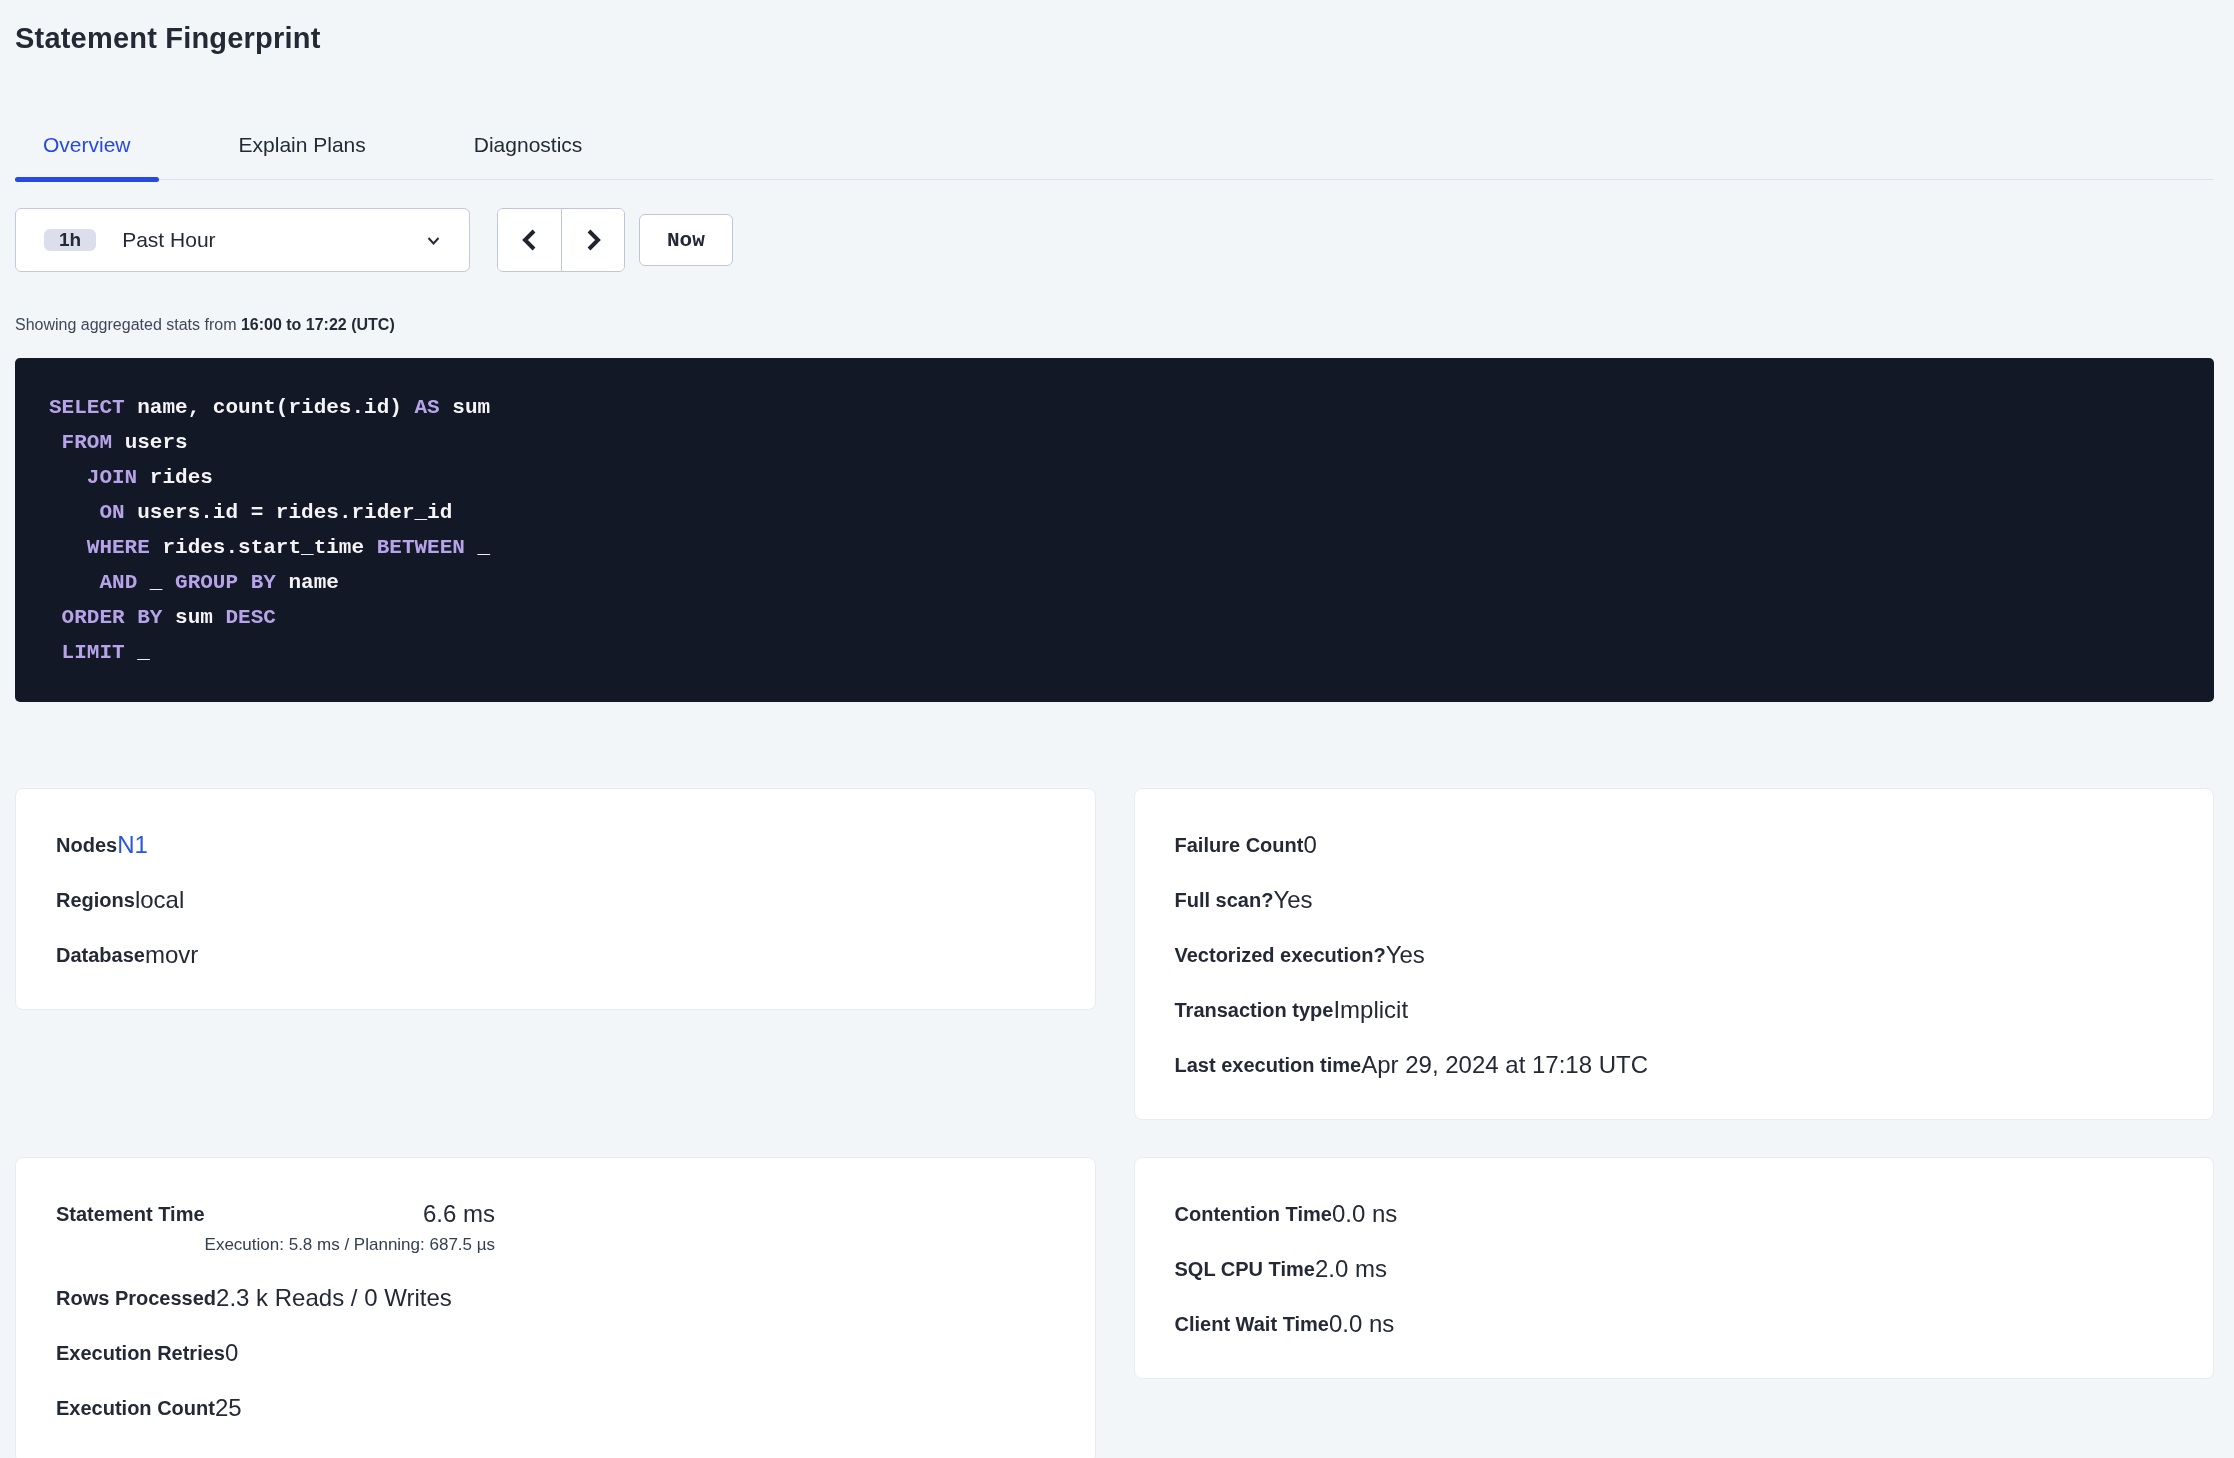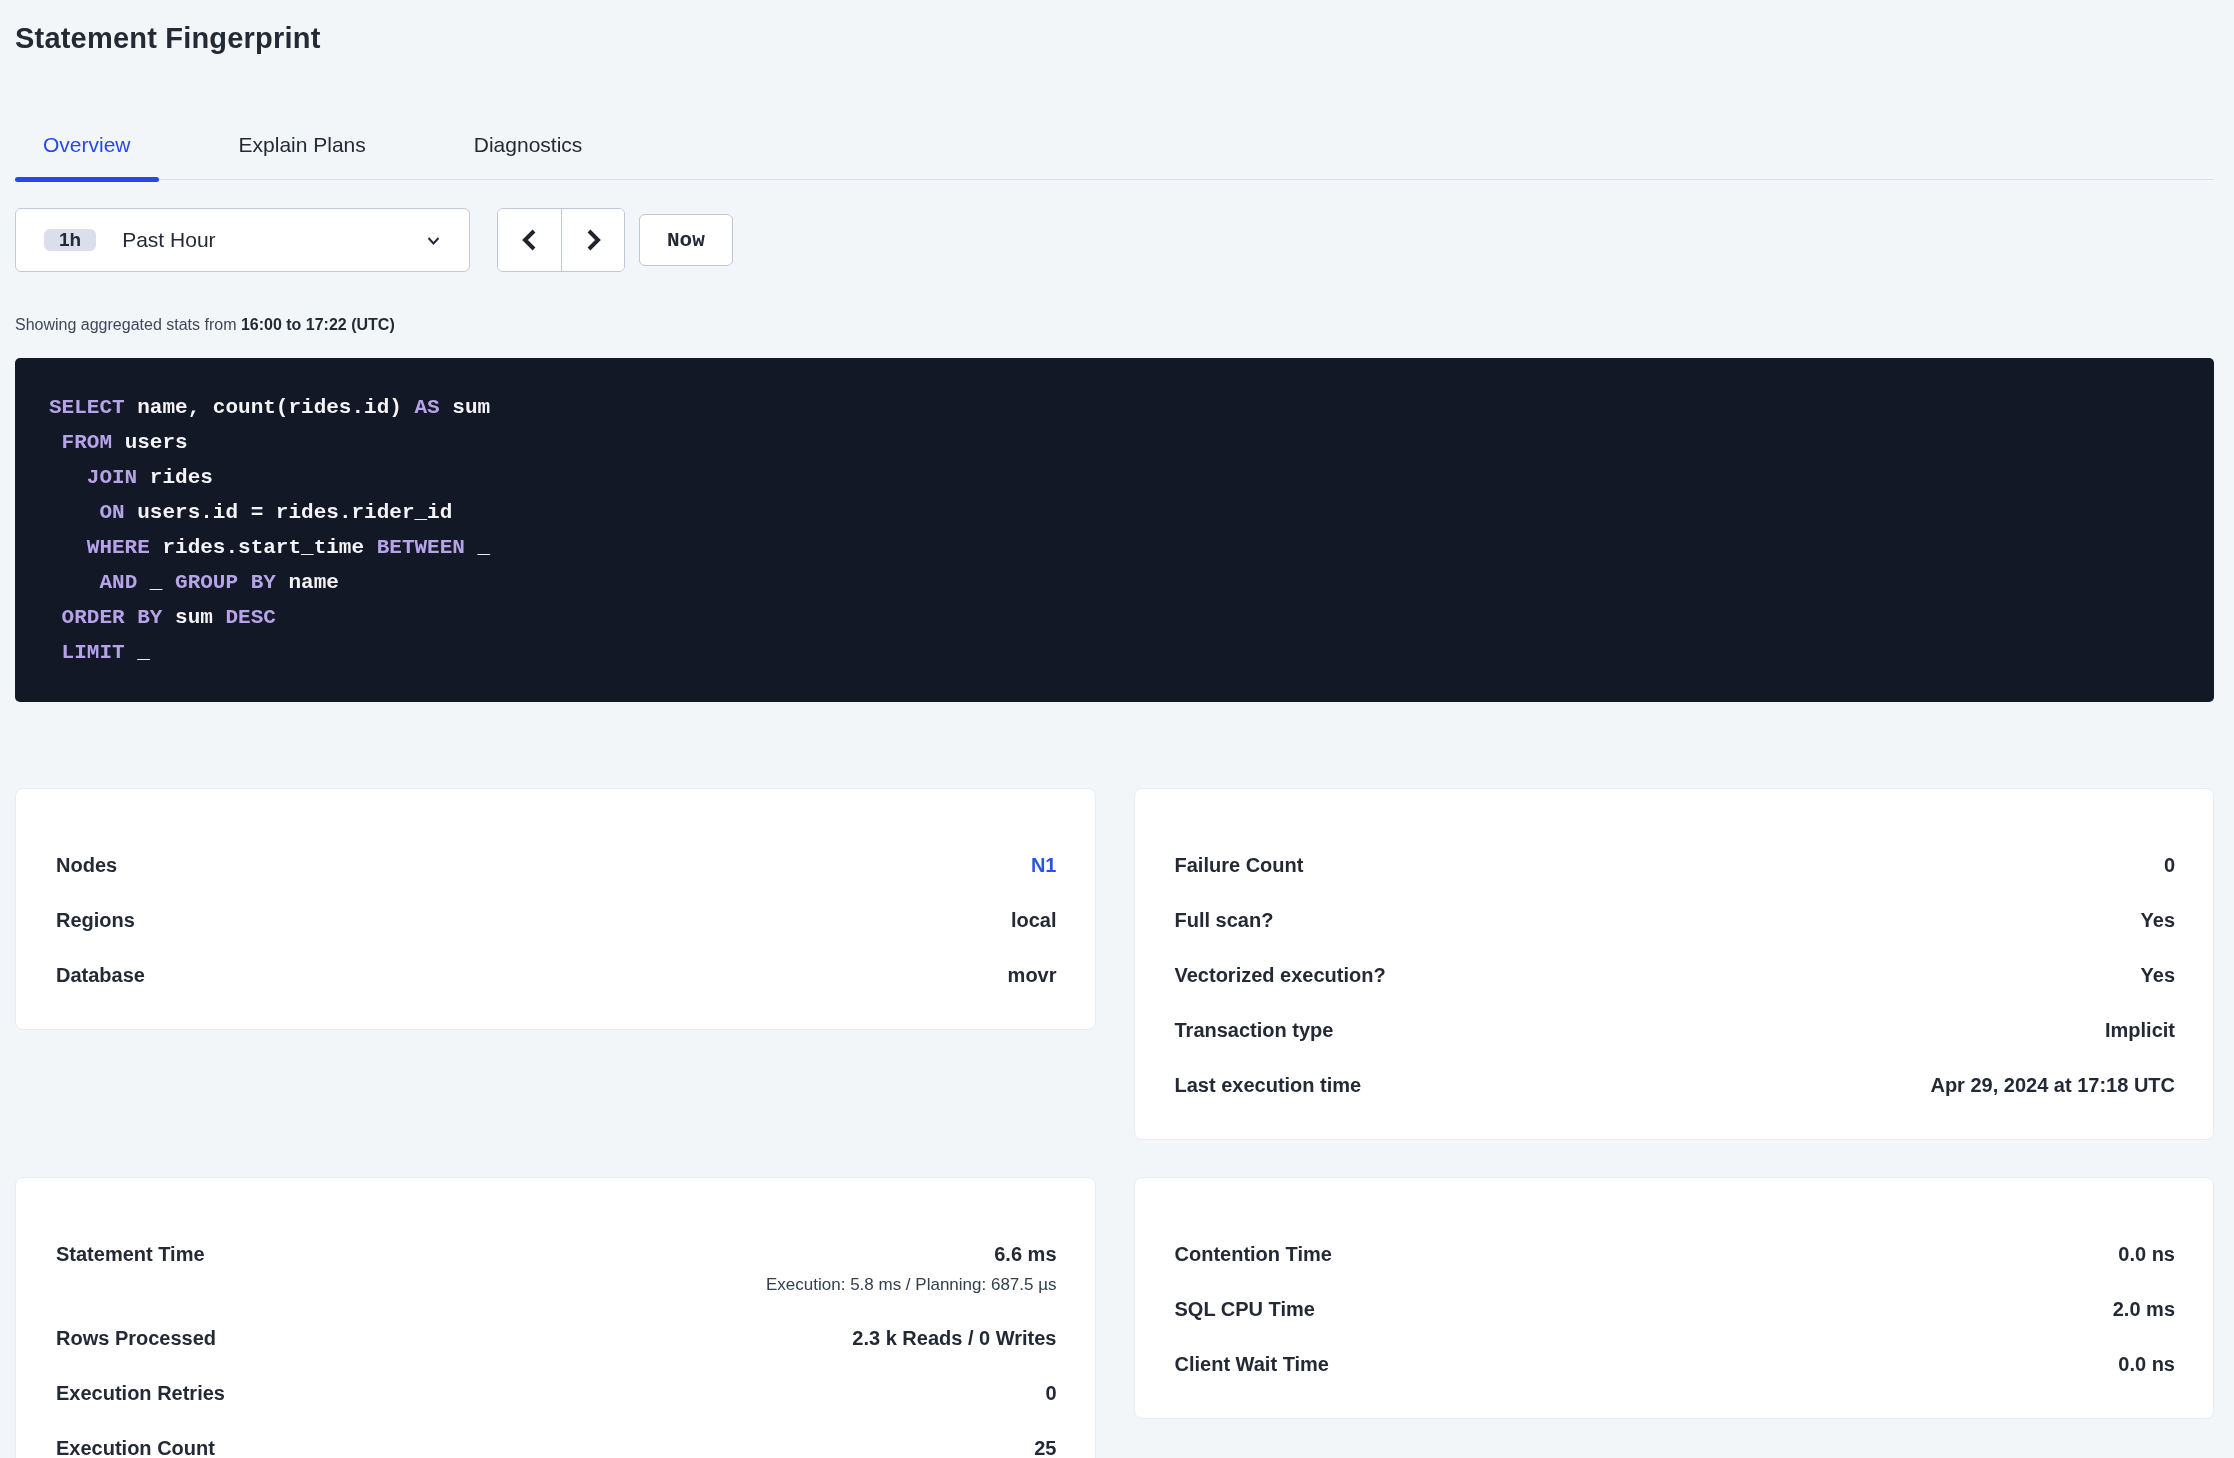--- a/index.html
+++ b/index.html
@@ -140,35 +140,34 @@
   .cards-row.first { margin-top: 86px; }
   .cards-row.second { margin-top: 37px; }
   .card {
     background: #FFFFFF;
     border: 1px solid #E8ECF2;
     border-radius: 8px;
     padding: 42px 38px 40px 40px;
   }
   .card-row {
     display: flex;
-    justify-content: space-between;
+    justify-content: flex-start;
     align-items: flex-start;
     margin-bottom: 27px;
-    margin-top: 20px;
   }
   .card-row:last-child { margin-bottom: 0; }
   .row-label {
     font-size: 20px;
     font-weight: 700;
     color: #242A35;
     line-height: 28px;
   }
   .row-value {
-    font-size: 20px;
-    font-weight: 700;
+    font-size: 24px;
+    font-weight: 400;
     color: #242A35;
     line-height: 28px;
     text-align: right;
     text-decoration: none;
   }
   .row-value.link { color: #2955E3; cursor: pointer; }
   .value-stack { display: flex; flex-direction: column; align-items: flex-end; }
   .row-subvalue {
     margin-top: 5px;
     font-size: 17px;

